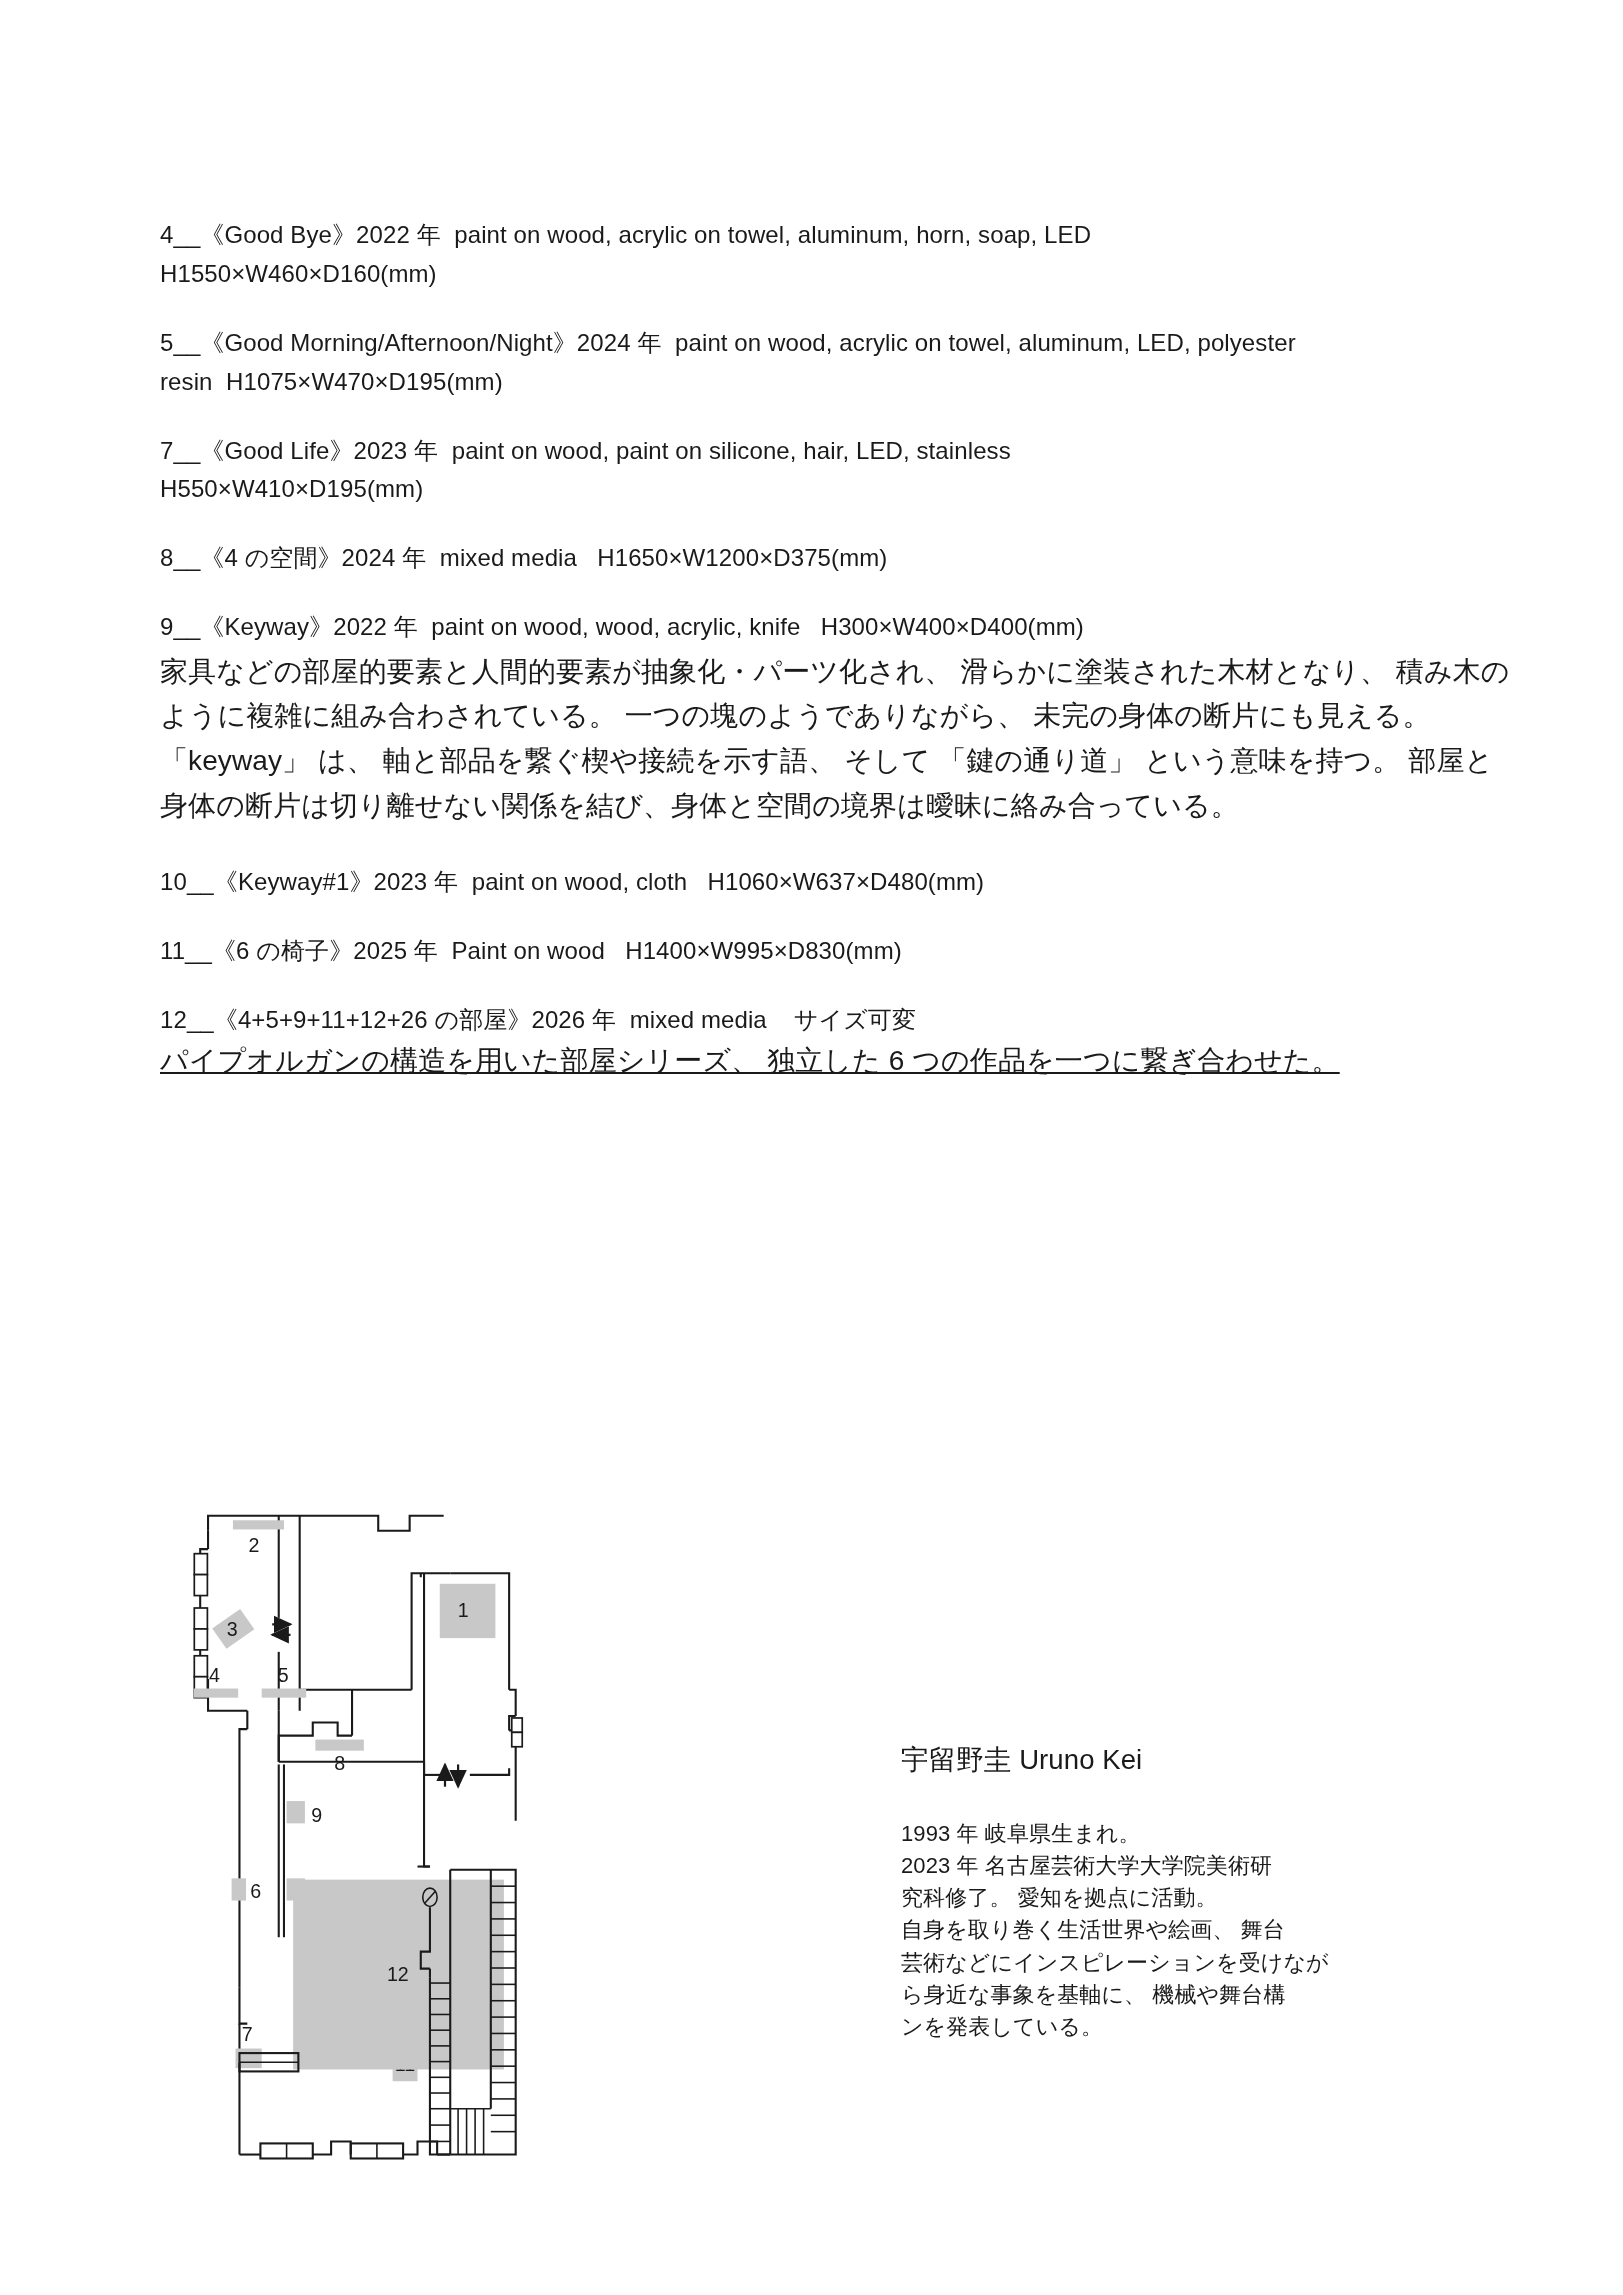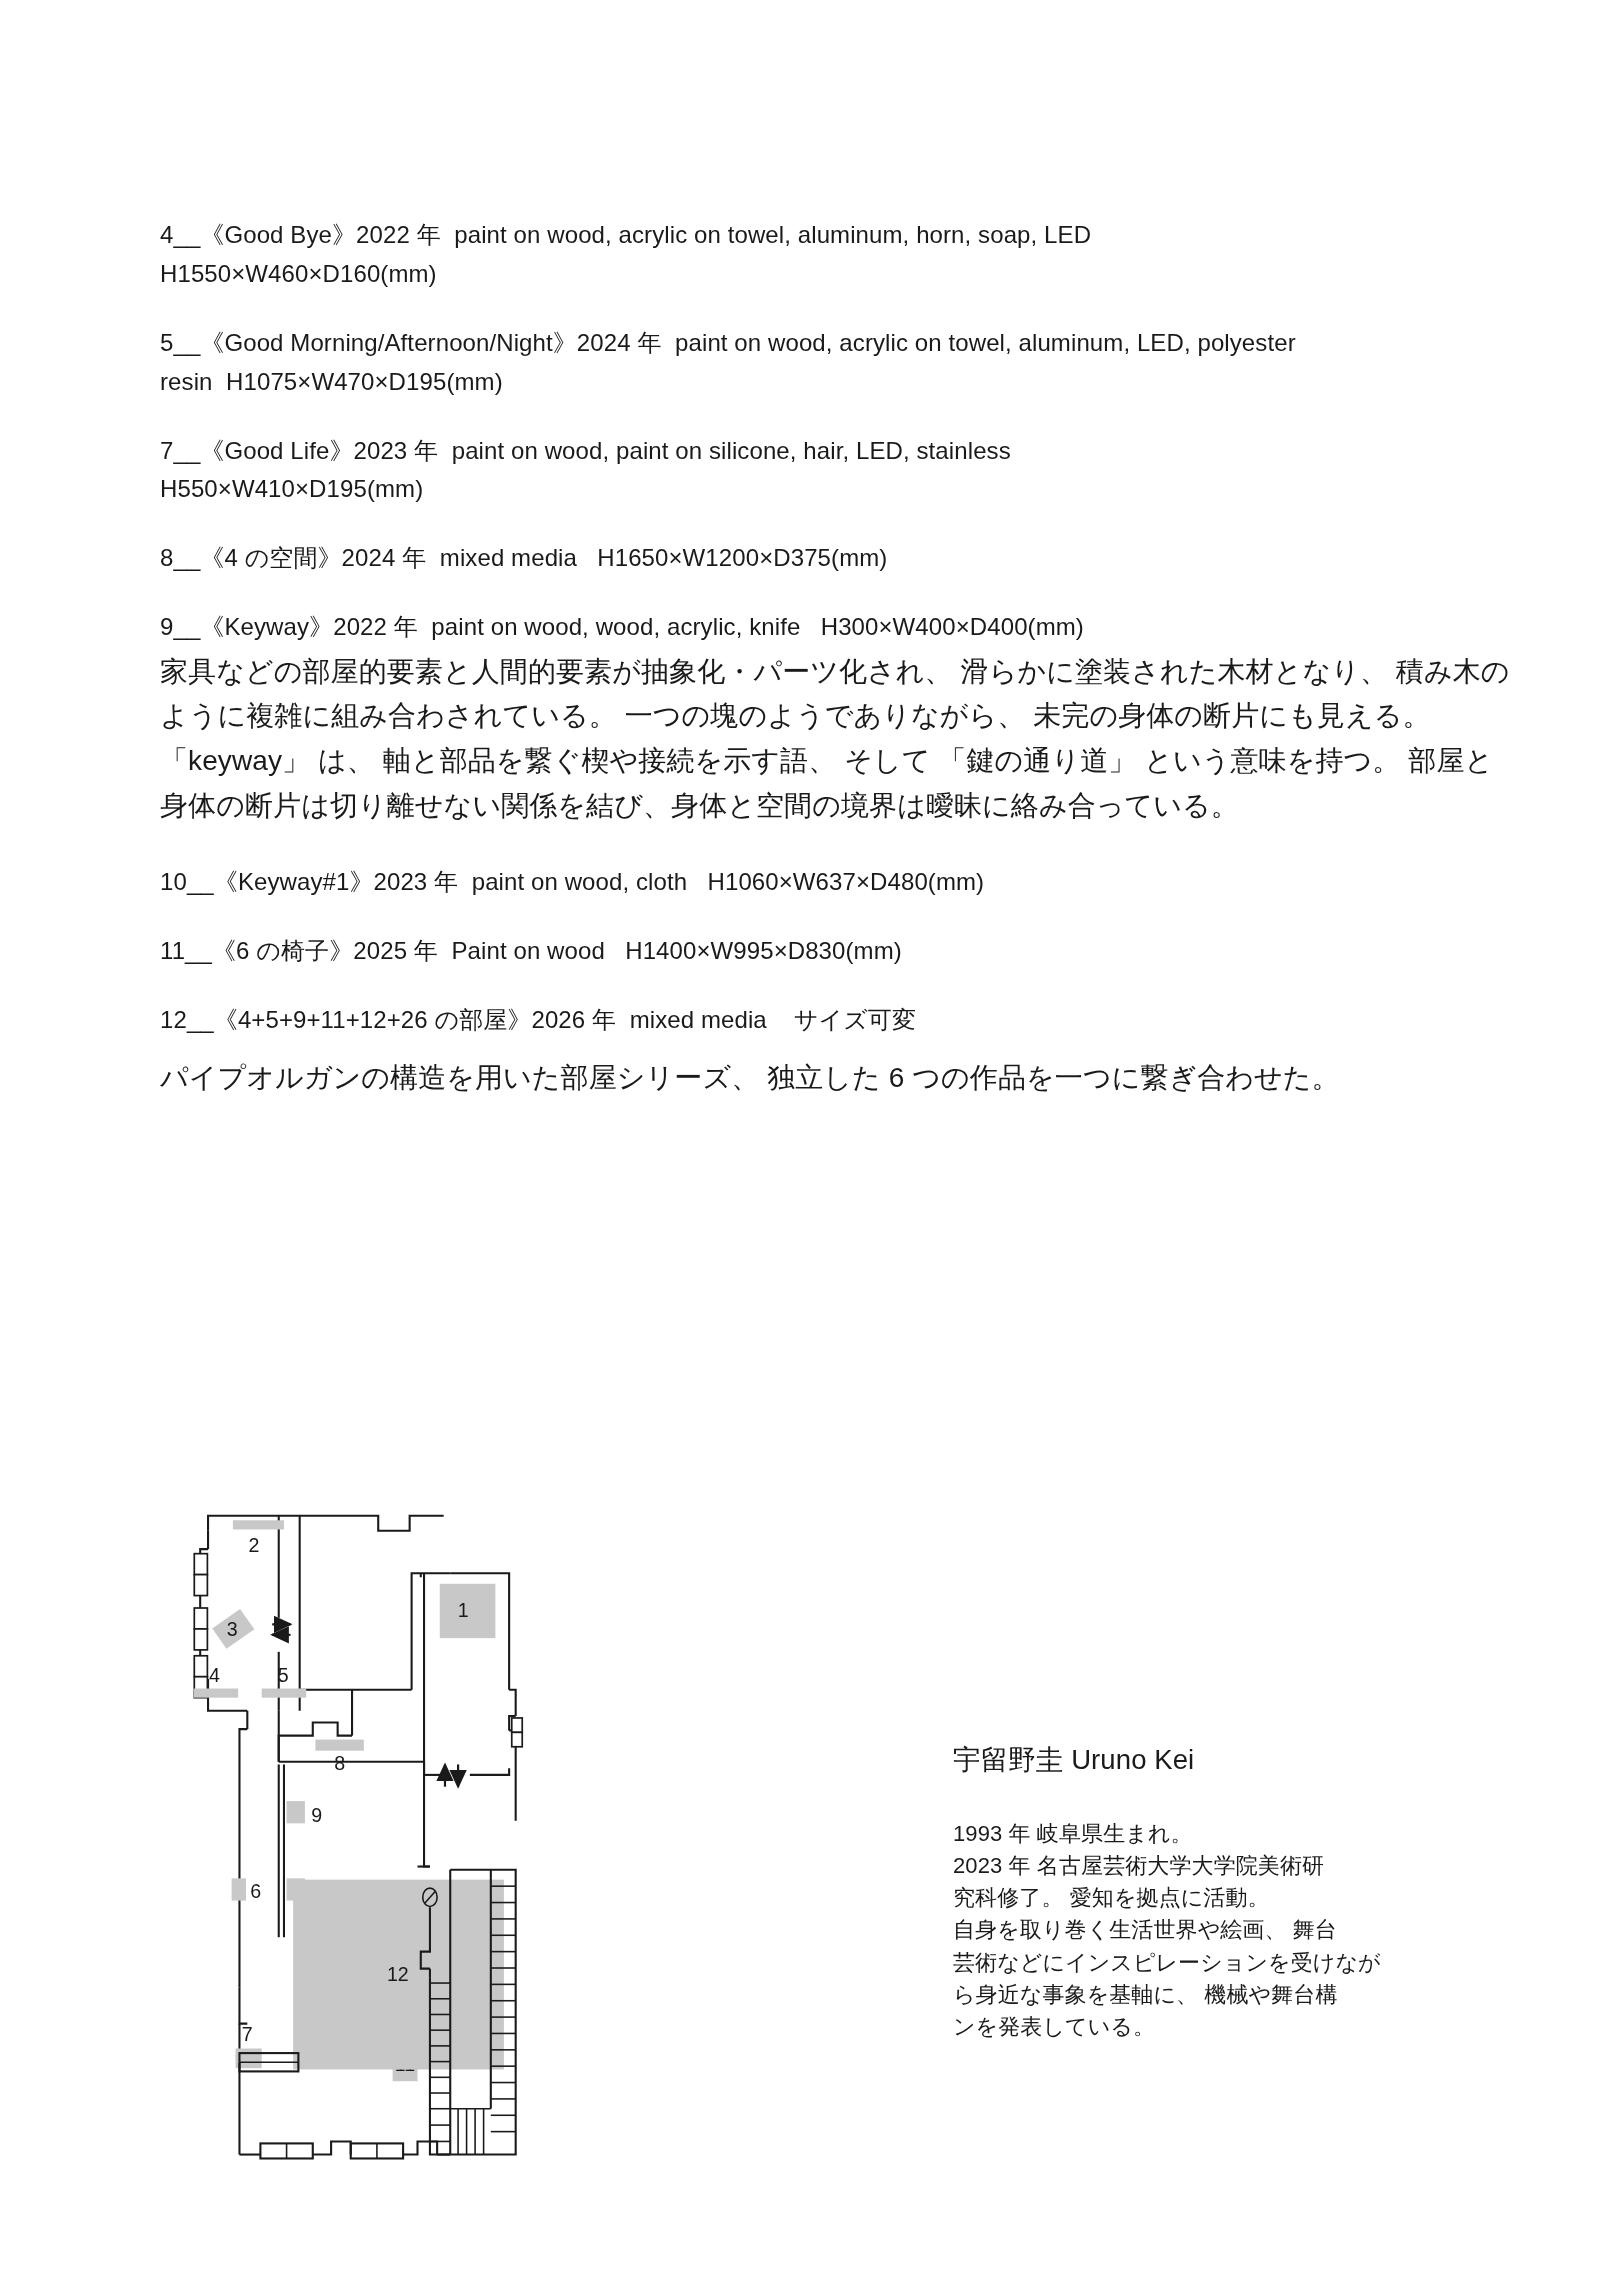--- a/index.html
+++ b/index.html
@@ -34,40 +34,40 @@
   }
   .work-desc {
     font-size: 28px;
     line-height: 1.60;
     letter-spacing: 0.1px;
     margin-top: 1.3px;
     white-space: pre-wrap;
   }
   .entry-9 { margin-bottom: 34px; }
   .entry-9 .work-desc { margin-top: 2.6px; }
-  .entry-12 .work-desc { margin-top: 17px; }
+  .entry-12 .work-desc { margin-top: 0; text-decoration: underline; }
 
   
   #floorplan-wrap {
     position: absolute;
     left: 162px;
     top: 1500px;
     width: 727px;
     height: 720px;
   }
   #floorplan-svg {
     display: block;
     width: 727px;
     height: 720px;
   }
 
   
   #artist-bio {
     position: absolute;
-    left: 953px;
+    left: 901px;
     top: 1741px;
     width: 550px;
   }
   #artist-name {
     font-size: 27.5px;
     line-height: 1.4;
     letter-spacing: 0.1px;
     margin-bottom: 38px;
   }
   .bio-line {

